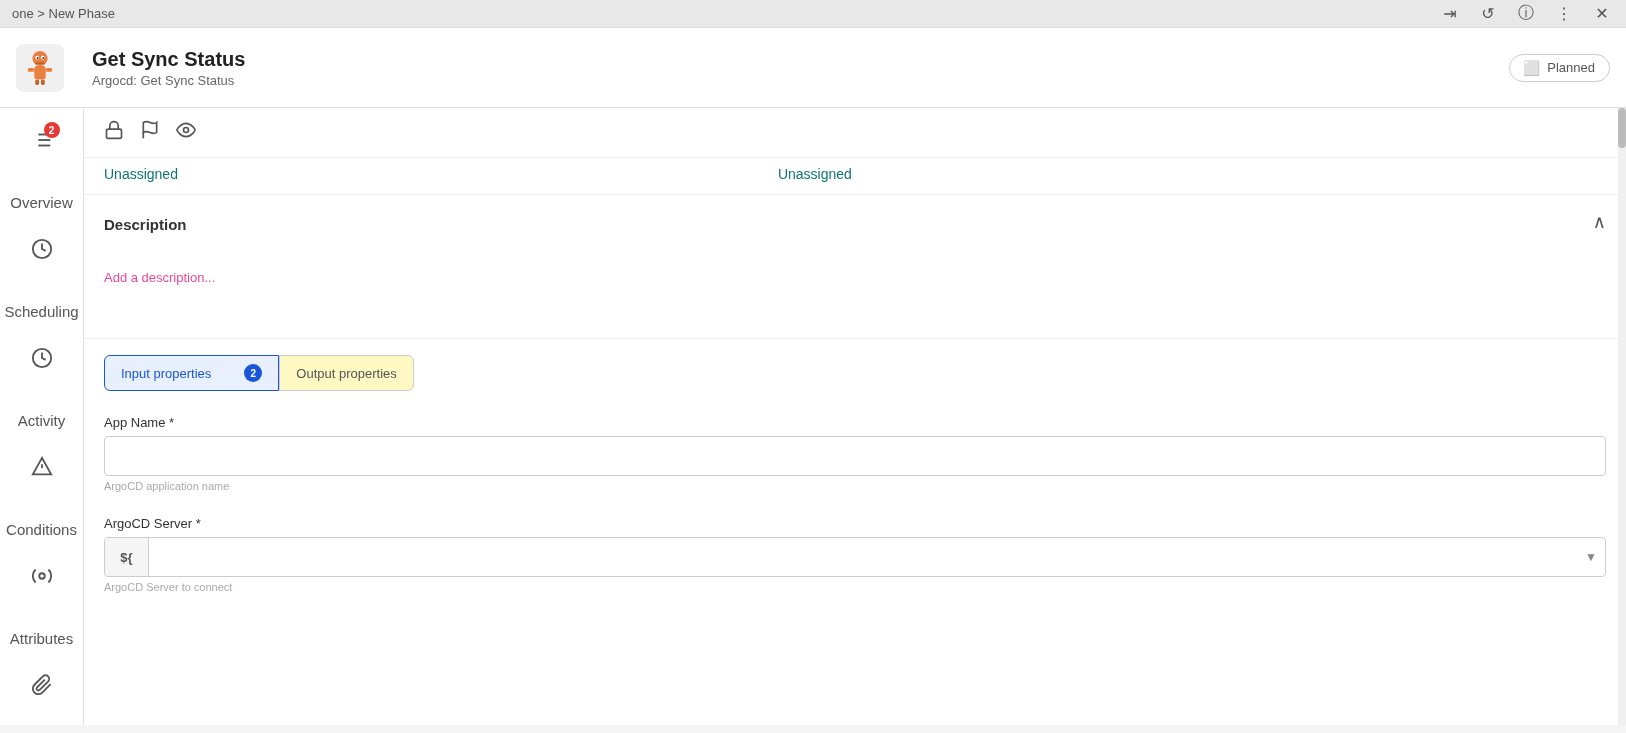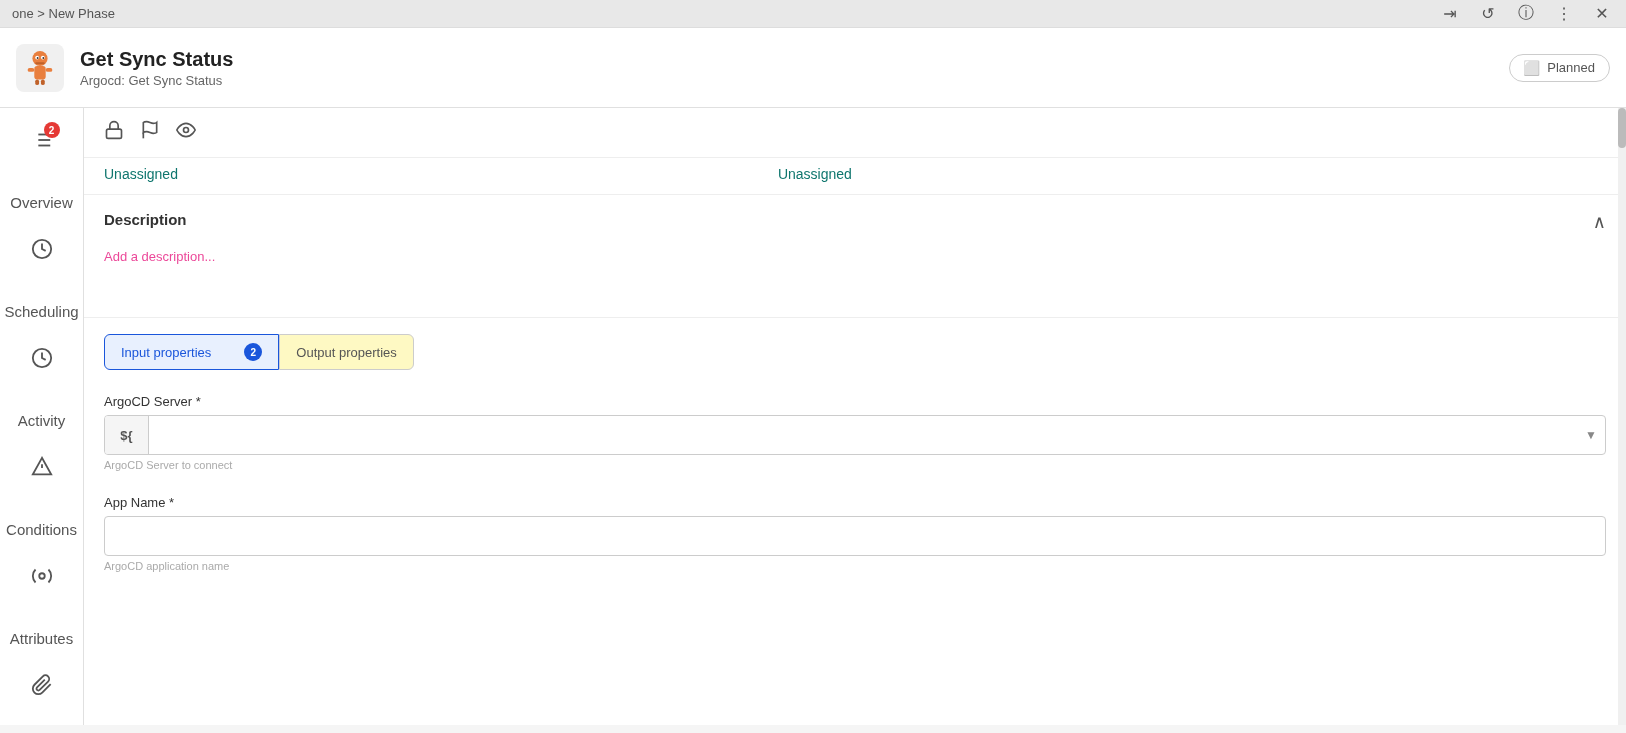--- a/index.html
+++ b/index.html
@@ -45,21 +45,21 @@
     }
 
     
     .header {
       height: 80px;
       background: #fff;
       display: flex;
       align-items: center;
       padding: 8px 16px;
       border-bottom: 1px solid #e0e0e0;
-      gap: 16px;
+      gap: 28px;
     }
     .header-logo {
       width: 48px;
       height: 48px;
       border-radius: 8px;
       background: #f0f0f0;
       display: flex;
       align-items: center;
       justify-content: center;
       overflow: hidden;
@@ -195,23 +195,23 @@
     }
 
     
     .section {
       padding: 16px 20px;
       border-bottom: 1px solid #eee;
       background: #fff;
     }
     .section-header {
       display: flex;
-      align-items: flex-start;
+      align-items: flex-end;
       justify-content: space-between;
-      margin-bottom: 8px;
+      margin-bottom: 29px;
       gap: 16px;
     }
     .section-title {
       font-size: 15px;
       font-weight: 600;
       color: #333;
     }
     .section-toggle {
       font-size: 18px;
       color: #555;
@@ -517,35 +517,35 @@
         <button class="tab-btn active">
           <span>Input properties</span>
           <span class="tab-badge">2</span>
         </button>
         <button class="tab-btn">
           <span>Output properties</span>
         </button>
       </div>
 
       <div class="field-group">
+        <div class="field-label">App Name *</div>
+        <input class="field-text-input" type="text" style="">
+        <div class="field-hint">ArgoCD application name</div>
+      </div>
+
+      <div class="field-group">
         <div class="field-label">ArgoCD Server *</div>
         <div class="field-input-row">
           <div class="field-prefix">${</div>
           <select class="field-select"></select>
           <div class="field-select-arrow">▼</div>
         </div>
         <div class="field-hint">ArgoCD Server to connect</div>
       </div>
 
-      <div class="field-group">
-        <div class="field-label">App Name *</div>
-        <input class="field-text-input" type="text" style="">
-        <div class="field-hint">ArgoCD application name</div>
-      </div>
-
     </div>
 
     <div class="right-scrollbar">
       <div class="right-scrollbar-thumb"></div>
     </div>
   </div>
 
 </div>
 
 </body></html>

